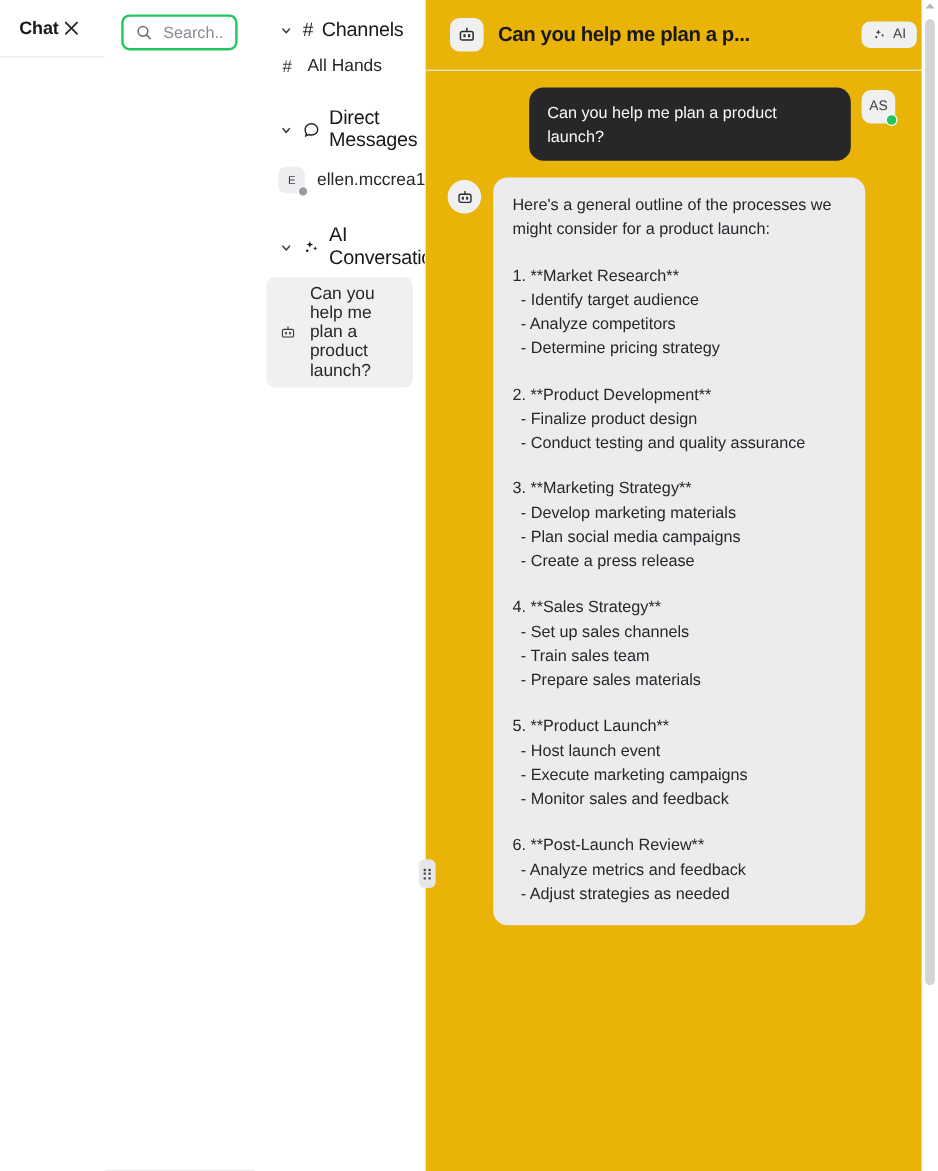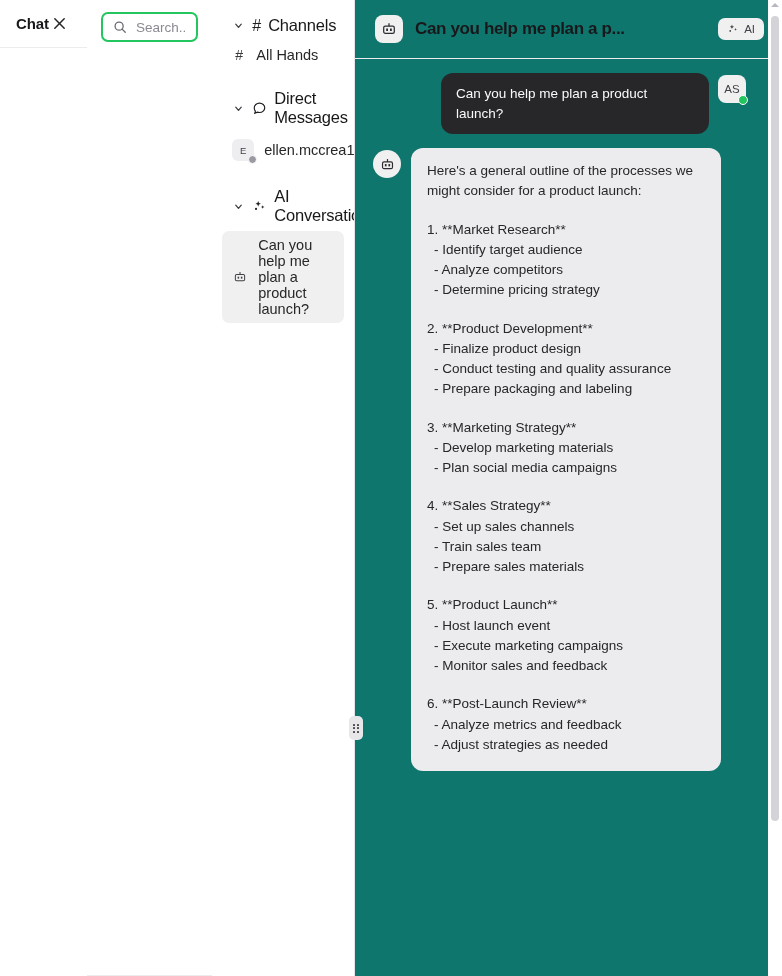--- a/index.html
+++ b/index.html
@@ -180,21 +180,21 @@
     background: #4b4b52;
     border-radius: 0.5px;
   }
 
   
   .main {
     flex: 1 1 auto;
     height: 976px;
     display: flex;
     flex-direction: column;
-    background: #0f766e;
+    background: #eab308;
     position: relative;
     overflow: hidden;
   }
   .chat-header {
     height: 59px;
     flex: 0 0 59px;
     display: flex;
     align-items: center;
     padding: 0 18px 0 20px;
     border-bottom: 1px solid #ececee;
@@ -488,27 +488,27 @@
             <div class="md-head">1. **Market Research**</div>
             <div class="md-sub">- Identify target audience</div>
             <div class="md-sub">- Analyze competitors</div>
             <div class="md-sub">- Determine pricing strategy</div>
           </div>
 
           <div class="md-block">
             <div class="md-head">2. **Product Development**</div>
             <div class="md-sub">- Finalize product design</div>
             <div class="md-sub">- Conduct testing and quality assurance</div>
-            <div class="md-sub">- Prepare packaging and labeling</div>
           </div>
 
           <div class="md-block">
             <div class="md-head">3. **Marketing Strategy**</div>
             <div class="md-sub">- Develop marketing materials</div>
             <div class="md-sub">- Plan social media campaigns</div>
+            <div class="md-sub">- Create a press release</div>
           </div>
 
           <div class="md-block">
             <div class="md-head">4. **Sales Strategy**</div>
             <div class="md-sub">- Set up sales channels</div>
             <div class="md-sub">- Train sales team</div>
             <div class="md-sub">- Prepare sales materials</div>
           </div>
 
           <div class="md-block">

